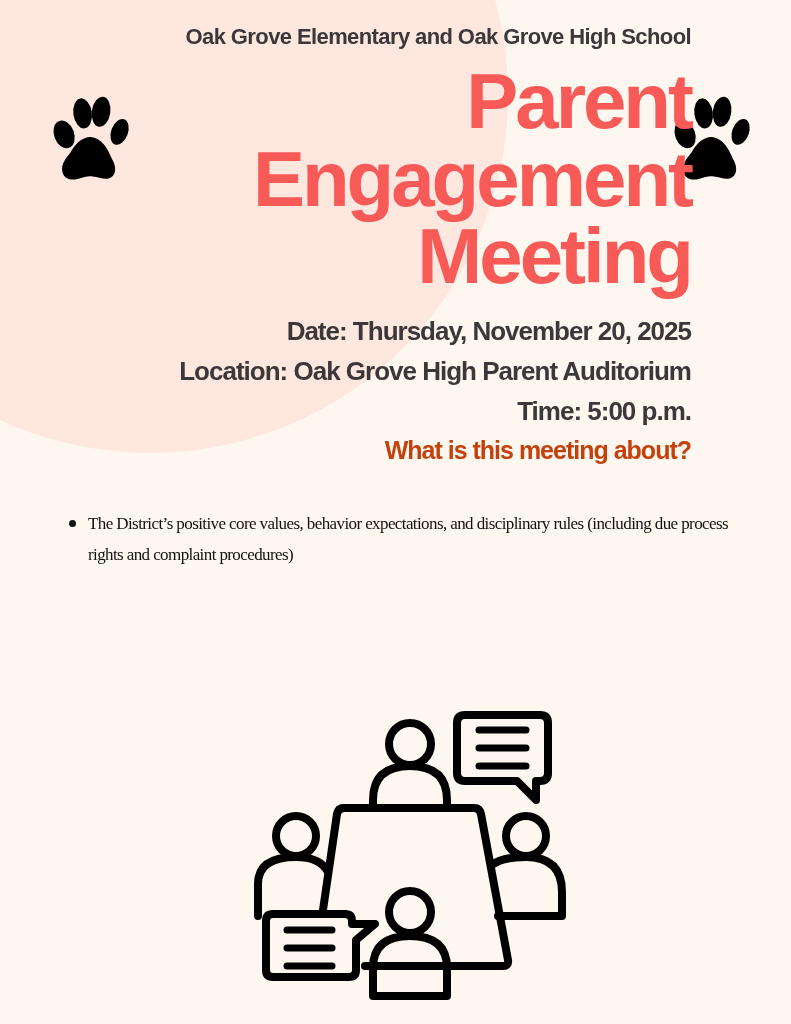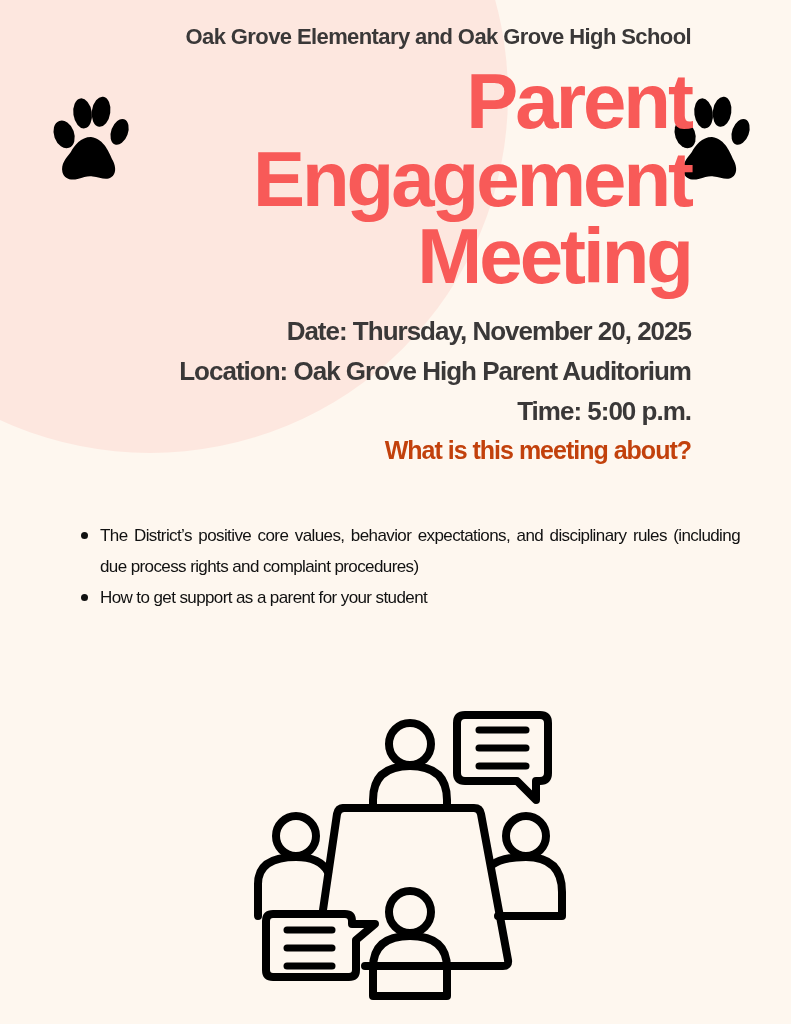--- a/index.html
+++ b/index.html
@@ -18,22 +18,22 @@
   .subtitle { top: 24px; font-size: 22px; font-weight: bold; color: #3a3838; letter-spacing: -0.6px; }
   .title { font-size: 78px; font-weight: bold; color: #f85a58; letter-spacing: -3px; line-height: 1; }
   .t1 { top: 62px; }
   .t2 { top: 140px; }
   .t3 { top: 217px; }
   .info { font-size: 26px; font-weight: bold; color: #3a3838; letter-spacing: -1px; }
   .i1 { top: 316px; }
   .i2 { top: 356px; }
   .i3 { top: 396px; }
   .question { top: 436px; font-size: 25px; font-weight: bold; color: #c2410c; letter-spacing: -1px; }
-  .list { position: absolute; left: 68px; top: 508px; width: 660px; margin: 12px; padding: 0; list-style: none;
-          font-family: Liberation Sans, sans-serif; font-size: 17px; color: #111; letter-spacing: -0.6px; }
+  .list { position: absolute; left: 68px; top: 508px; width: 660px; margin: 0; padding: 0; list-style: none;
+          font-family: Liberation Serif, serif; font-size: 17px; color: #111; letter-spacing: -0.6px; }
   .list li { position: relative; padding-left: 20px; line-height: 31px; }
   .list li::before { content: ""; position: absolute; left: 1px; top: 12px; width: 7px; height: 7px; border-radius: 50%; background: #111; }
   .paw { position: absolute; width: 84px; height: 90px; }
 </style>
 </head>
 <body>
 
 <div class="bg-circle"></div>
 
 <svg class="paw" style="left:49px; top:94px;" viewBox="0 0 100 105">
@@ -59,21 +59,20 @@
 <div class="center-line title t3">Meeting</div>
 
 <div class="center-line info i1">Date: Thursday, November 20, 2025</div>
 <div class="center-line info i2">Location: Oak Grove High Parent Auditorium</div>
 <div class="center-line info i3">Time: 5:00 p.m.</div>
 
 <div class="center-line question">What is this meeting about?</div>
 
 <ul class="list">
   <li style="text-align:justify;">The District’s positive core values, behavior expectations, and disciplinary rules (including due process rights and complaint procedures)</li>
-  <li>How to get support as a parent for your student</li>
 </ul>
 
 <svg class="abs" style="left:240px; top:700px;" width="340" height="324" viewBox="0 0 340 324" fill="none" stroke="#000" stroke-width="8" stroke-linejoin="round" stroke-linecap="round">
 
   <path d="M225 15 H300 Q308 15 308 23 V73 Q308 81 300 81 H296 V100 L277 81 H225 Q217 81 217 73 V23 Q217 15 225 15 Z"></path>
   <line x1="239" y1="30" x2="286" y2="30" stroke-width="7"></line>
   <line x1="239" y1="48" x2="286" y2="48" stroke-width="7"></line>
   <line x1="239" y1="66" x2="286" y2="66" stroke-width="7"></line>
 
   <circle cx="170" cy="44" r="21"></circle>

